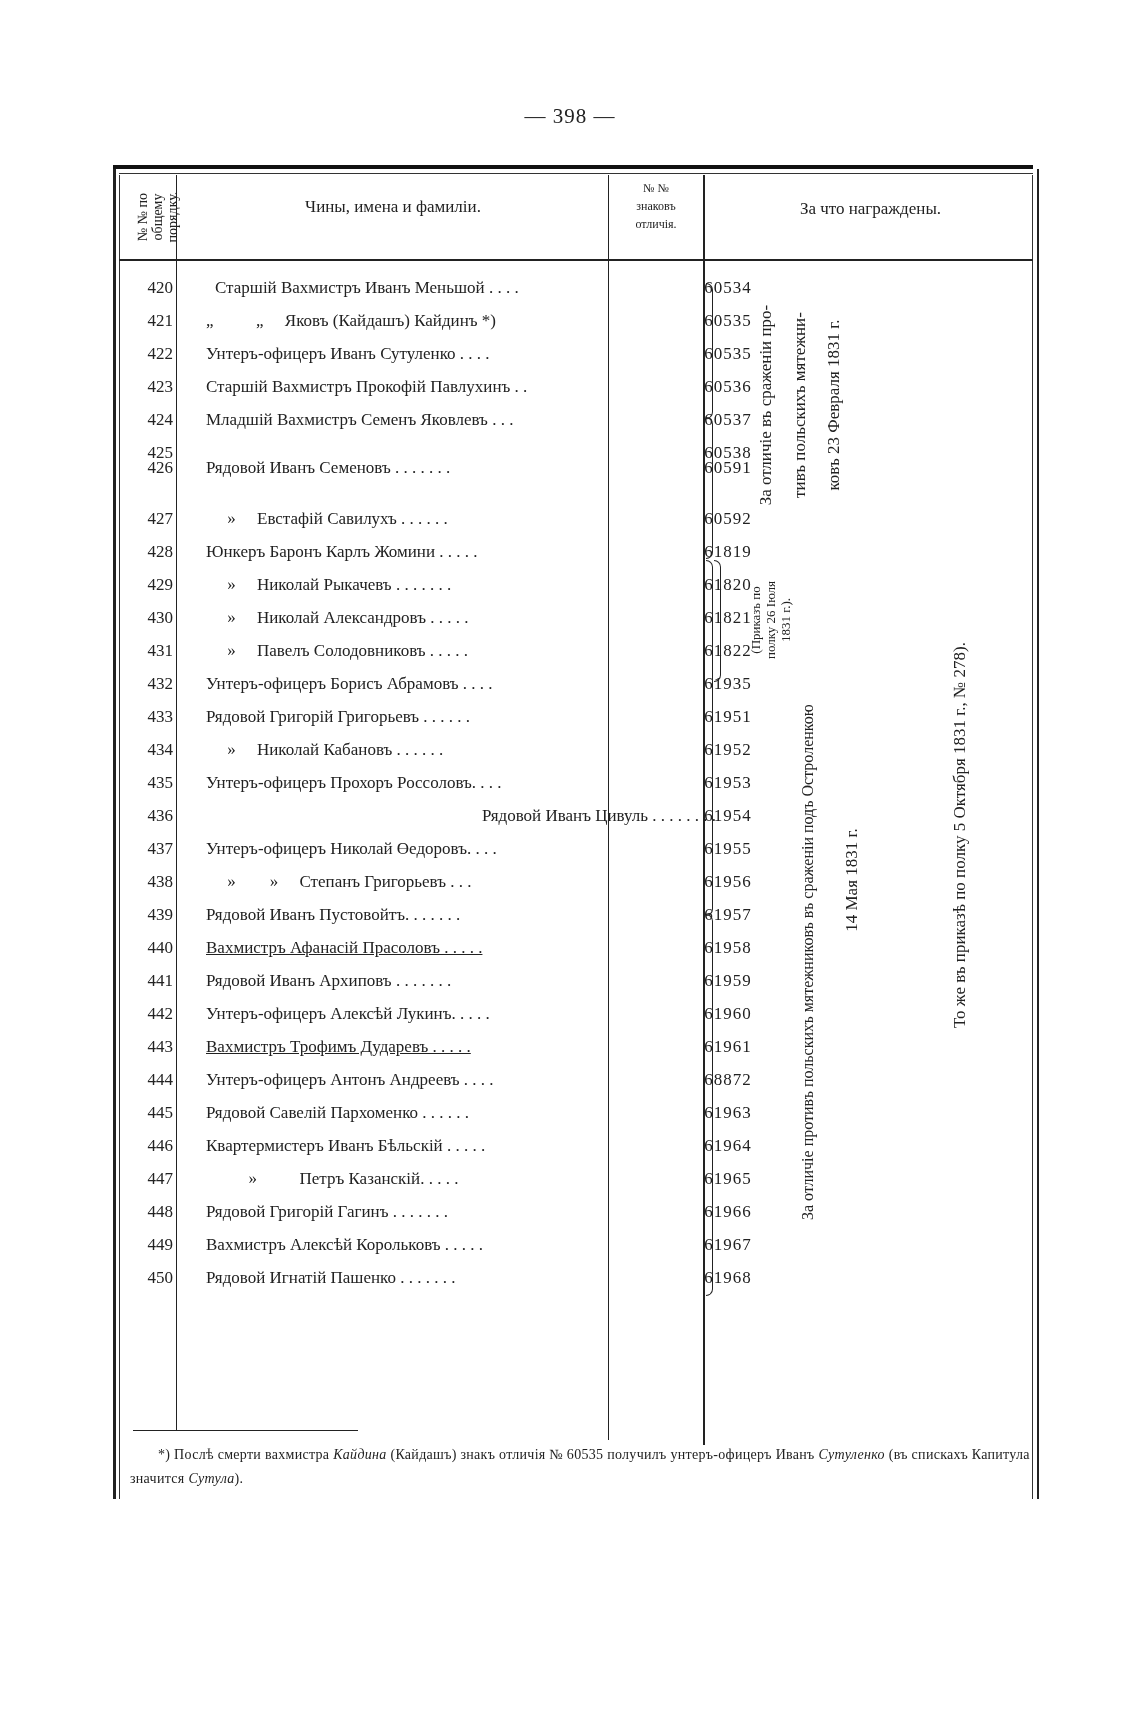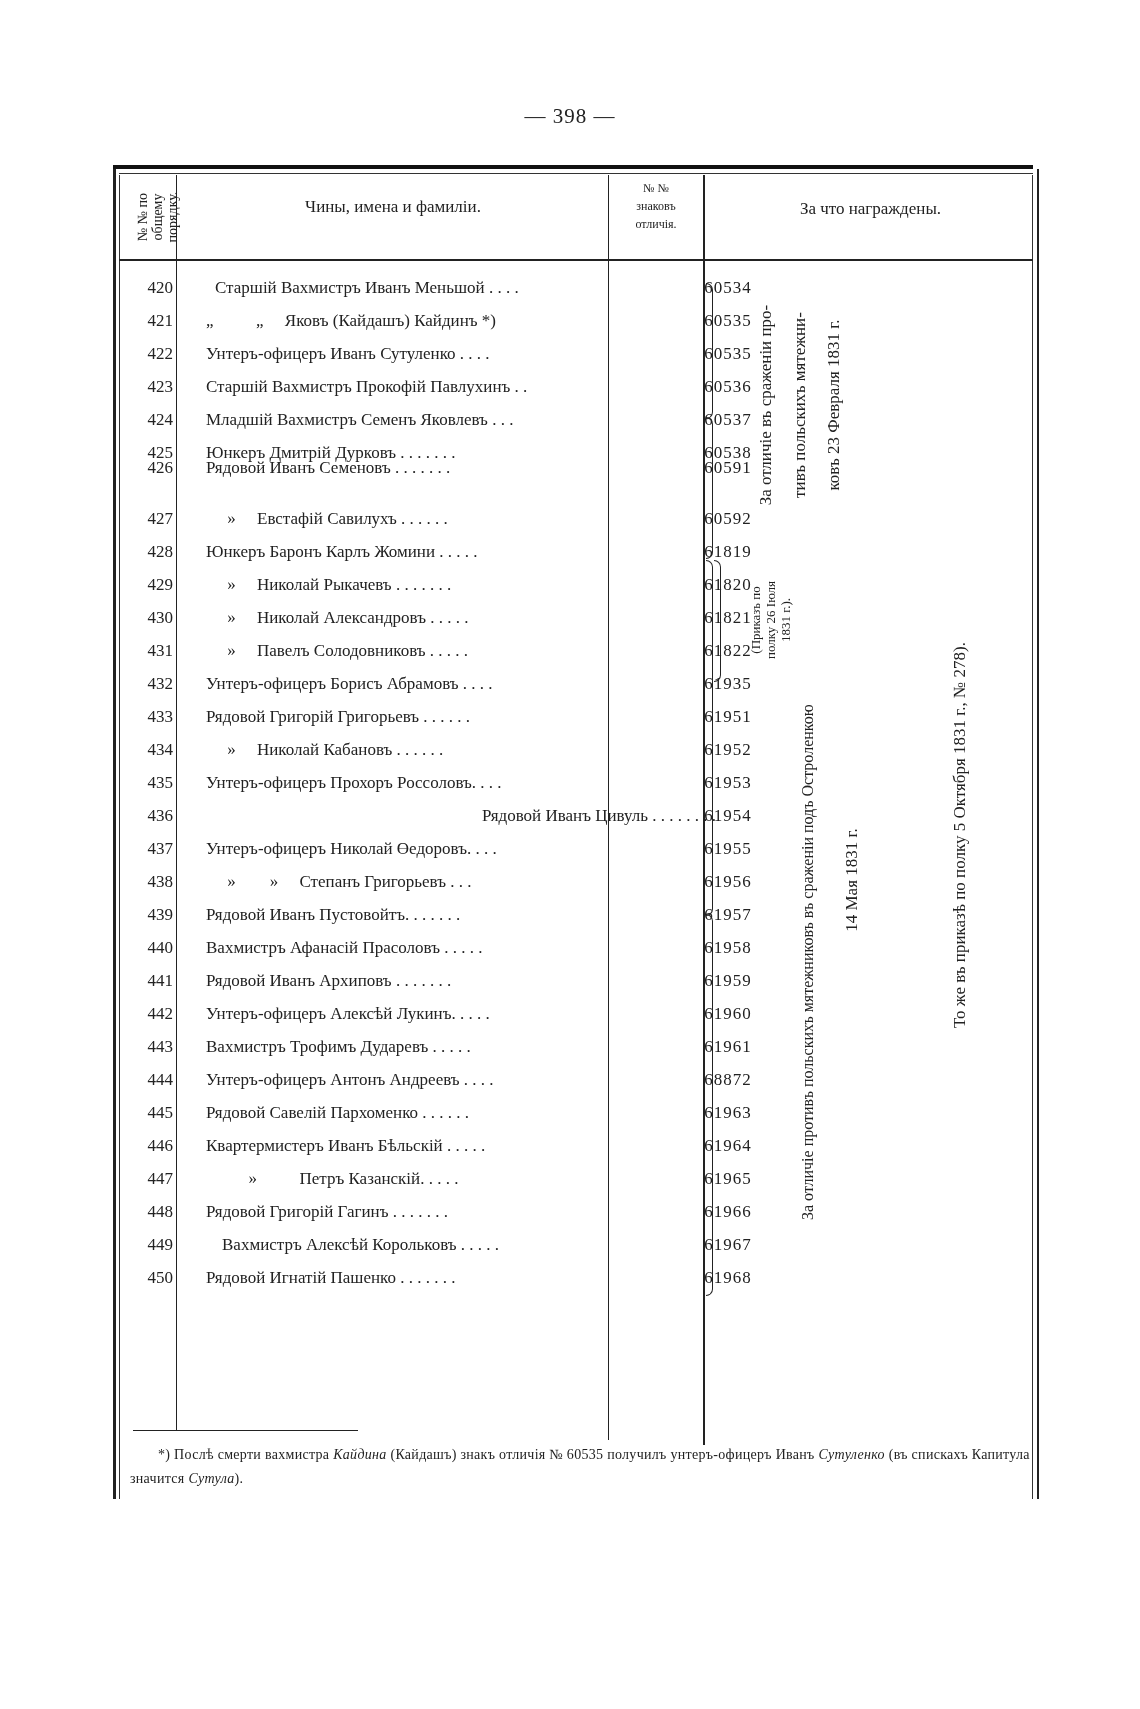--- a/index.html
+++ b/index.html
@@ -82,21 +82,20 @@
       <span class="name" style="white-space:pre;">Старшій Вахмистръ Прокофій Павлухинъ . .</span>
       <span class="badge">60536</span>
     </div>
     <div class="row" style="position: absolute; left: 113px; top: 410px;">
       <span class="num">424</span>
       <span class="name" style="white-space:pre;">Младшій Вахмистръ Семенъ Яковлевъ . . .</span>
       <span class="badge">60537</span>
     </div>
     <div class="row" style="position: absolute; left: 113px; top: 443px;">
       <span class="num">425</span>
-      <span class="name" style="white-space:pre;">Юнкеръ Дмитрій Дурковъ . . . . . . .</span>
       <span class="badge">60538</span>
     </div>
     <div class="row" style="position: absolute; left: 113px; top: 458px;">
       <span class="num">426</span>
       <span class="name" style="white-space:pre;">Рядовой Иванъ Семеновъ . . . . . . .</span>
       <span class="badge">60591</span>
     </div>
     <div class="row" style="position: absolute; left: 113px; top: 509px; padding-left: 40px;">
       <span class="num">427</span>
       <span class="name" style="white-space:pre;">     »     Евстафій Савилухъ . . . . . .</span>
@@ -157,36 +156,36 @@
       <span class="name" style="white-space:pre;">     »        »     Степанъ Григорьевъ . . .</span>
       <span class="badge">61956</span>
     </div>
     <div class="row" style="position: absolute; left: 113px; top: 905px;">
       <span class="num">439</span>
       <span class="name" style="white-space:pre;">Рядовой Иванъ Пустовойтъ. . . . . . .</span>
       <span class="badge">61957</span>
     </div>
     <div class="row" style="position: absolute; left: 113px; top: 938px;">
       <span class="num">440</span>
-      <span class="name" style="white-space:pre;">Вахмистръ Афанасій Прасоловъ . . . . .</span>
+      <span class="name" style="white-space:pre;text-decoration:underline;">Вахмистръ Афанасій Прасоловъ . . . . .</span>
       <span class="badge">61958</span>
     </div>
     <div class="row" style="position: absolute; left: 113px; top: 971px;">
       <span class="num">441</span>
       <span class="name" style="white-space:pre;">Рядовой Иванъ Архиповъ . . . . . . .</span>
       <span class="badge">61959</span>
     </div>
     <div class="row" style="position: absolute; left: 113px; top: 1004px;">
       <span class="num">442</span>
       <span class="name" style="white-space:pre;">Унтеръ-офицеръ Алексѣй Лукинъ. . . . .</span>
       <span class="badge">61960</span>
     </div>
     <div class="row" style="position: absolute; left: 113px; top: 1037px;">
       <span class="num">443</span>
-      <span class="name" style="white-space:pre;">Вахмистръ Трофимъ Дударевъ . . . . .</span>
+      <span class="name" style="white-space:pre;text-decoration:underline;">Вахмистръ Трофимъ Дударевъ . . . . .</span>
       <span class="badge">61961</span>
     </div>
     <div class="row" style="position: absolute; left: 113px; top: 1070px;">
       <span class="num">444</span>
       <span class="name" style="white-space:pre;">Унтеръ-офицеръ Антонъ Андреевъ . . . .</span>
       <span class="badge">68872</span>
     </div>
     <div class="row" style="position: absolute; left: 113px; top: 1103px;">
       <span class="num">445</span>
       <span class="name" style="white-space:pre;">Рядовой Савелій Пархоменко . . . . . .</span>
@@ -202,21 +201,21 @@
       <span class="name" style="white-space:pre;">          »          Петръ Казанскій. . . . .</span>
       <span class="badge">61965</span>
     </div>
     <div class="row" style="position: absolute; left: 113px; top: 1202px;">
       <span class="num">448</span>
       <span class="name" style="white-space:pre;">Рядовой Григорій Гагинъ . . . . . . .</span>
       <span class="badge">61966</span>
     </div>
     <div class="row" style="position: absolute; left: 113px; top: 1235px;">
       <span class="num">449</span>
-      <span class="name" style="white-space:pre;margin-left:16px;">Вахмистръ Алексѣй Корольковъ . . . . .</span>
+      <span class="name" style="white-space:pre;">Вахмистръ Алексѣй Корольковъ . . . . .</span>
       <span class="badge">61967</span>
     </div>
     <div class="row" style="position: absolute; left: 113px; top: 1268px;">
       <span class="num">450</span>
       <span class="name" style="white-space:pre;">Рядовой Игнатій Пашенко . . . . . . .</span>
       <span class="badge">61968</span>
     </div>
   </div>
 
 <div class="brace" style="left:706px;top:283px;height:134px;"></div>

